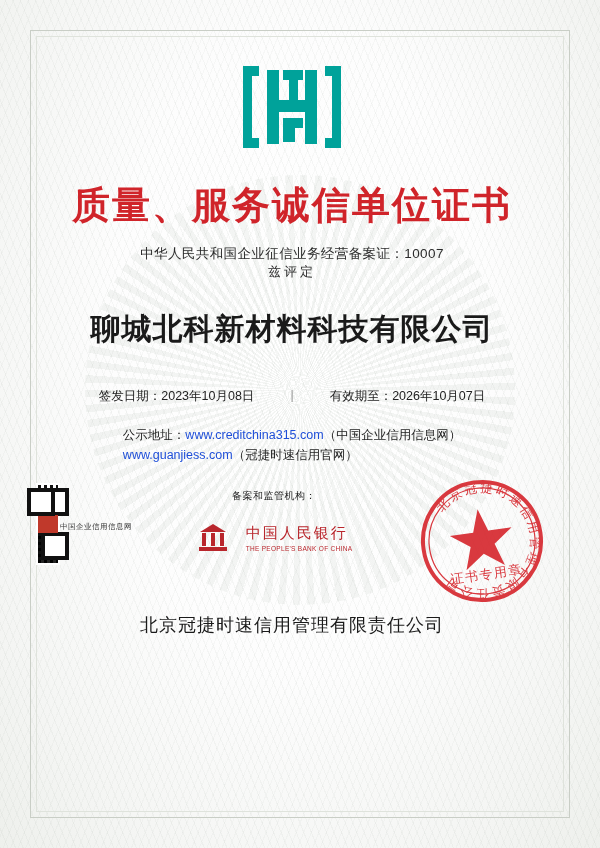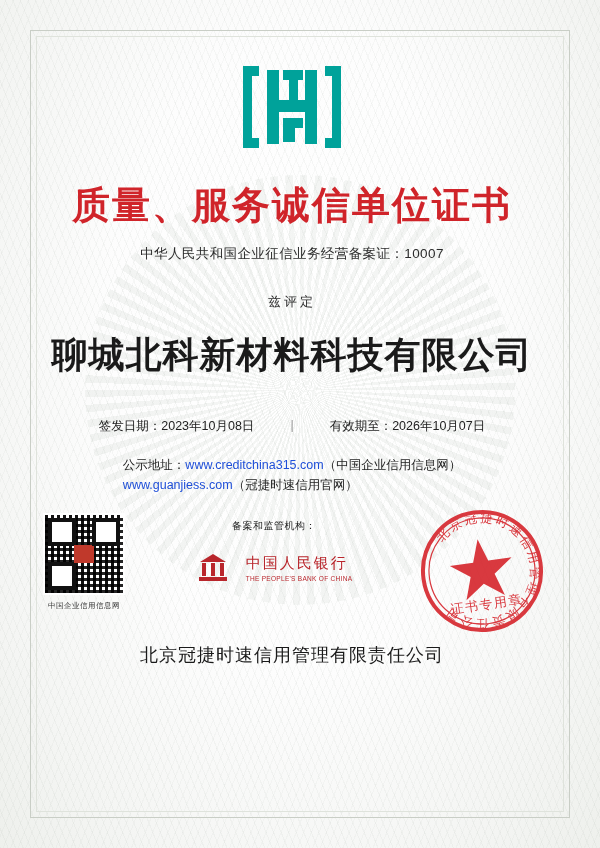--- a/index.html
+++ b/index.html
@@ -107,29 +107,28 @@
   .cert-no {
     margin-top: 42px;
     font-size: 17px;
     font-weight: bold;
     color: #1b1b1b;
     letter-spacing: 0.6px;
     text-align: center;
   }
 
   .awarded-label {
-    margin-top: 30px;
     font-size: 13px;
     color: #2c2c2c;
     letter-spacing: 3px;
   }
 
   .company-name {
-    margin-top: 20px;
-    font-size: 36px;
+    margin-top: 28px;
+    font-size: 30px;
     font-weight: bold;
     color: #1a1a1a;
     letter-spacing: 1px;
     text-align: center;
     font-family: "Liberation Serif", "DejaVu Serif", serif;
   }
 
   .rating {
     margin-top: 34px;
     font-size: 26px;
@@ -168,21 +167,21 @@
     width: 100%;
     display: flex;
     align-items: flex-start;
     justify-content: space-between;
   }
 
   
   .qr-wrap {
     width: 96px;
     display: flex;
-    flex-direction: column;
+    flex-direction: row;
     align-items: center;
   }
   .qr {
     width: 78px;
     height: 78px;
     background-color: #fff;
     background-image:
       repeating-linear-gradient(90deg, #111 0 3px, #fff 3px 6px),
       repeating-linear-gradient(0deg, rgba(17,17,17,0.92) 0 3px, rgba(255,255,255,0.92) 3px 6px);
     background-blend-mode: multiply;

